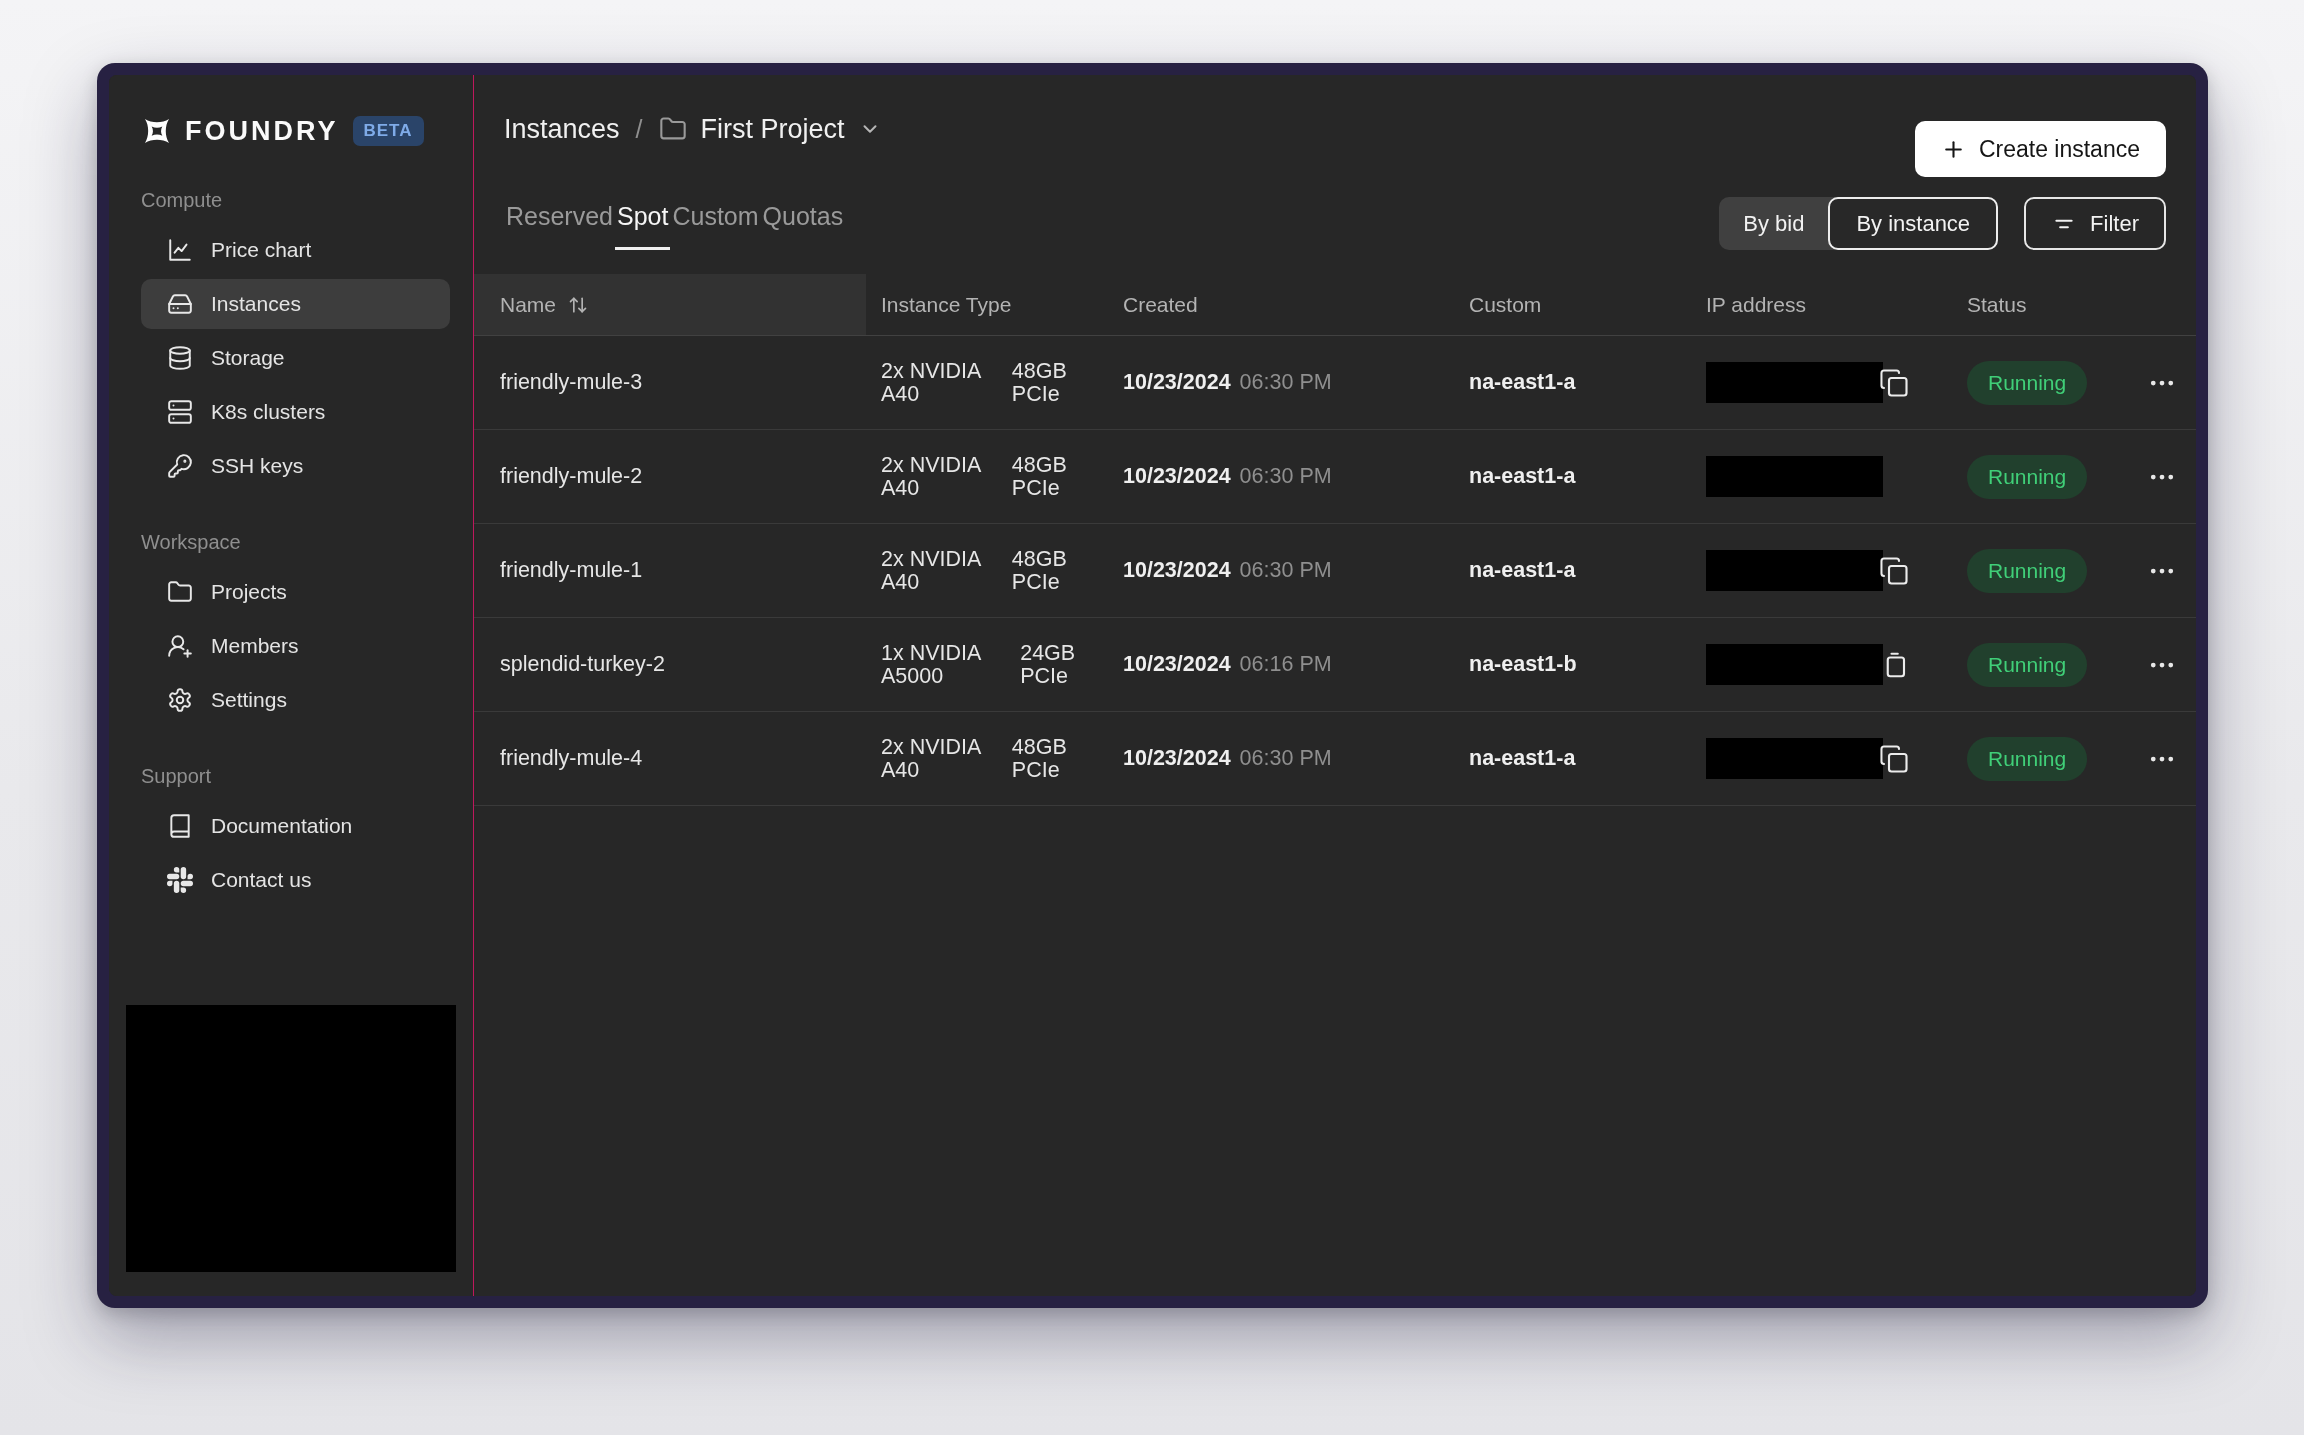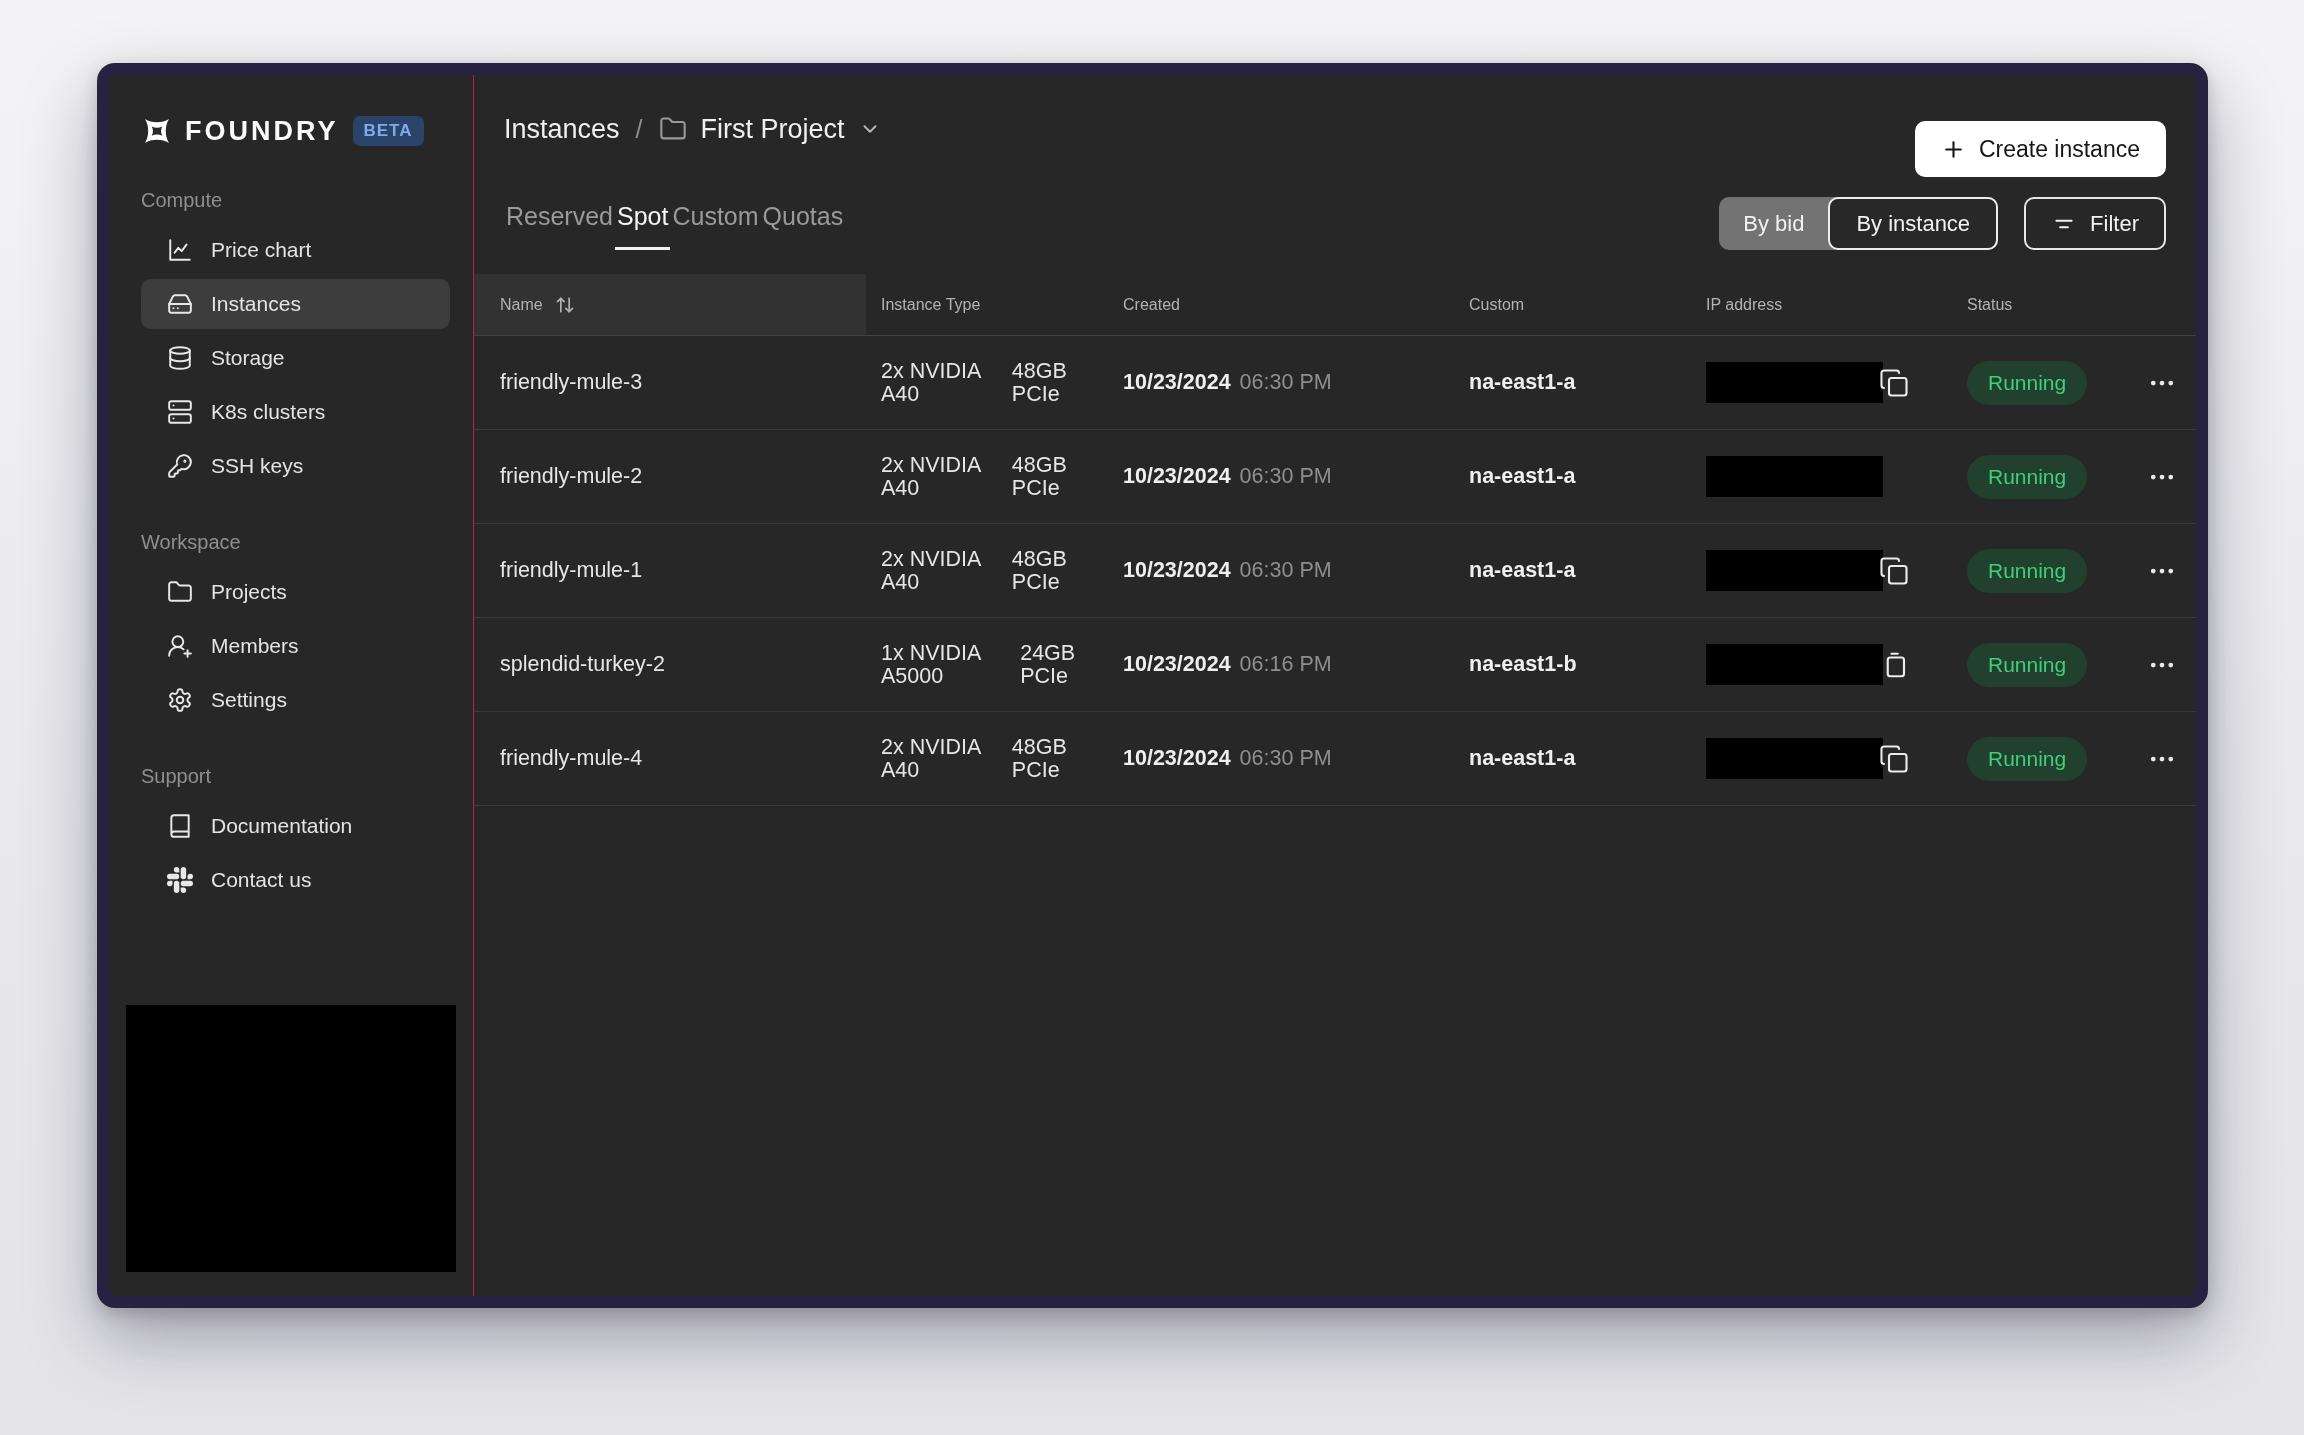--- a/index.html
+++ b/index.html
@@ -67,38 +67,38 @@
     background:#ffffff; color:#161616; border:none; border-radius:10px;
     font-size:23px; font-weight:500; font-family:inherit; cursor:pointer;margin-top:40px;
   }
   .create-btn .icon { width:25px; height:25px; stroke-width:2; color:#161616; }
 
   .toolbar { margin:40px 30px 0; height:53px; display:flex; align-items:center; justify-content:space-between; }
   .tabs { display:flex; height:100%; }
   .tab { font-size:25px; color:#9a9a9a; padding:5px 2px 0; border-bottom:3px solid transparent; cursor:pointer; }
   .tab.active { color:#f5f5f5; font-weight:500; border-bottom-color:#f0f0f0; }
   .controls { display:flex; align-items:center; }
-  .segmented { display:flex; align-items:stretch; background:#737373; border-radius:10px; height:53px; }
+  .segmented { display:flex; align-items:stretch; background:#404040; border-radius:10px; height:53px; }
   .seg-opt { display:flex; align-items:center; padding:0 24px; font-size:22px; color:#f2f2f2; cursor:pointer; border-radius:10px; }
   .seg-opt.selected { border:2px solid #ededed; background:#282828; padding:0 26px; }
   .filter-btn {
     margin-left:26px; display:flex; align-items:center; gap:13px; height:53px; padding:0 25px;
     background:transparent; border:2px solid #e6e6e6; border-radius:10px;
     color:#f2f2f2; font-size:22px; font-family:inherit; cursor:pointer;
   }
   .filter-btn .icon { width:26px; height:26px; stroke-width:2; }
 
   
   .table { margin-top:24px; width:100%; }
   .thead, .trow {
     display:grid;
     grid-template-columns:392px 242px 346px 237px 261px 175px 1fr;
     align-items:center;
   }
-  .thead { height:62px; color:#b3b3b3; font-size:16px; border-bottom:1px solid #414141; }
+  .thead { height:62px; color:#b3b3b3; font-size:21px; border-bottom:1px solid #414141; }
   .thead .hcell { padding-left:15px; display:flex; align-items:center; gap:12px; height:100%; }
   .thead .hcell.first { padding-left:26px; background:#323232; cursor:pointer; }
   .sort-ic { width:20px; height:20px; stroke-width:2; color:#b3b3b3; }
 
   .trow { height:94px; border-bottom:1px solid #3a3a3a; cursor:default; }
   .cell { padding-left:15px; font-size:21.5px; color:#e6e6e6; }
   .cell.name { padding-left:26px; }
   .cell.type { display:flex; flex-direction:row; gap:5px; line-height:1.05;align-items:flex-end; }
   .cell.created b { font-weight:700; color:#efefef; }
   .cell.created span.time { color:#8f8f8f; margin-left:9px; }

